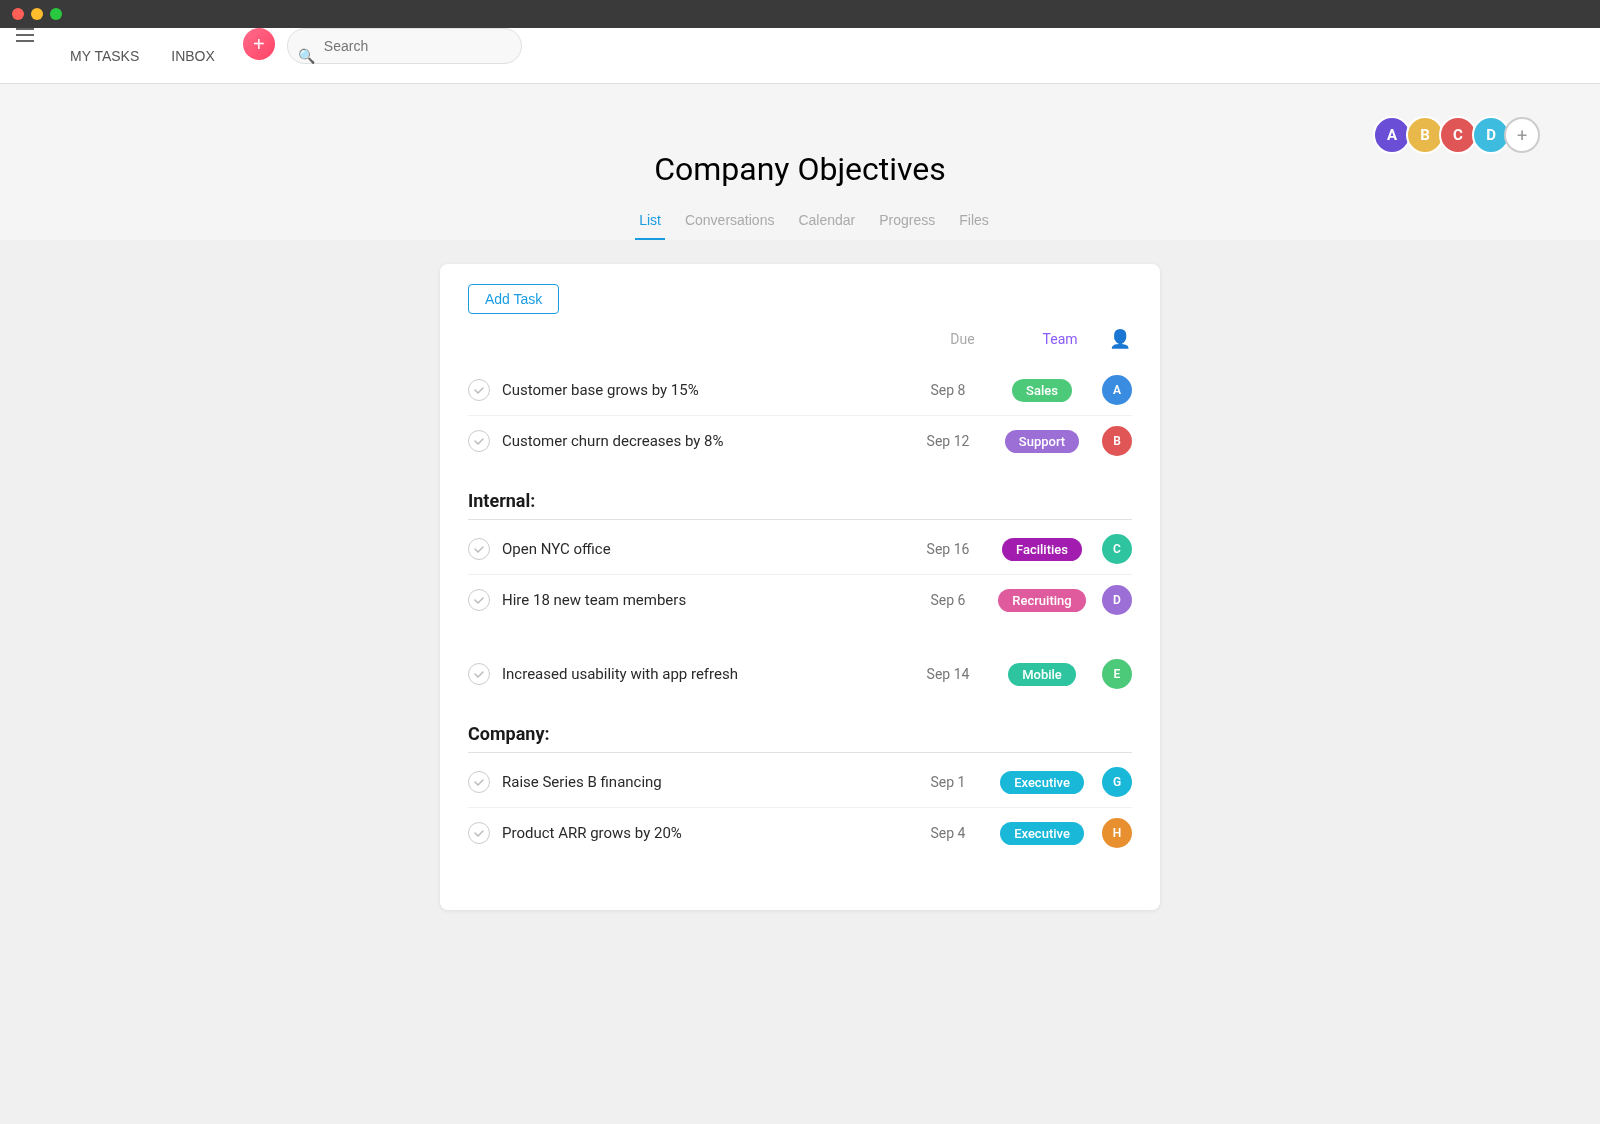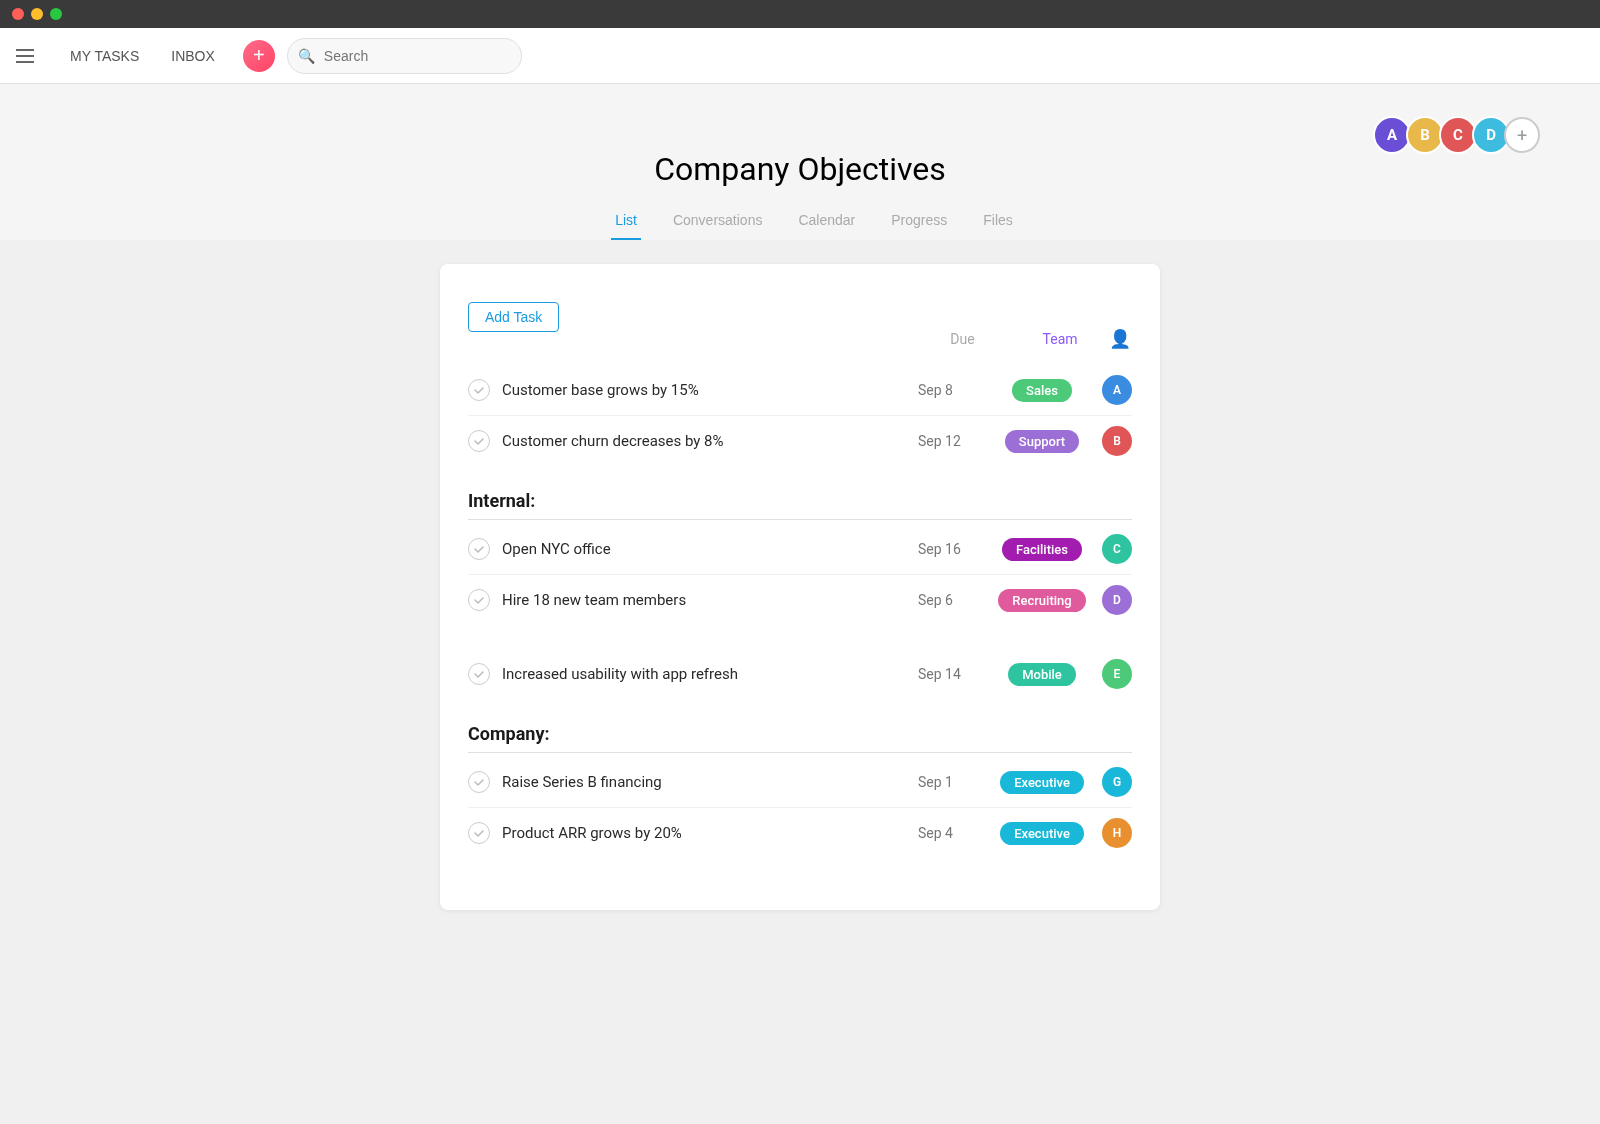--- a/index.html
+++ b/index.html
@@ -25,21 +25,20 @@
     }
     .tl-red { background: #ff5f57; }
     .tl-yellow { background: #ffbd2e; }
     .tl-green { background: #28c940; }
 
     
     .top-nav {
       background: #fff;
       height: 56px;
       display: flex;
-      align-items: center;
       padding: 0 16px;
       border-bottom: 1px solid #e0e0e0;
       gap: 12px;
     }
     .hamburger-icon {
       display: flex; flex-direction: column; gap: 4px; cursor: pointer;
     }
     .hamburger-icon span {
       width: 18px; height: 2px; background: #666; display: block;
     }
@@ -118,21 +117,21 @@
       margin-left: -6px;
       display: flex; align-items: center; justify-content: center;
       color: #999; font-size: 18px; cursor: pointer;
       background: white;
     }
 
     
     .tabs {
       display: flex;
       justify-content: center;
-      gap: 28px;
+      gap: 16px;
       padding: 0 0 0;
       margin-left: 28px;
     }
     .tab {
       padding: 8px 4px 12px;
       font-size: 14px;
       color: #aaa;
       cursor: pointer;
       border: none; background: none;
       position: relative;
@@ -162,21 +161,21 @@
       border-radius: 8px;
       max-width: 720px;
       margin: 0 auto;
       padding: 20px 28px 28px;
       box-shadow: 0 1px 4px rgba(0,0,0,0.08);
     }
 
     
     .task-header {
       display: flex;
-      align-items: center;
+      align-items: flex-start;
       justify-content: space-between;
       margin-bottom: 16px;
     }
     .add-task-btn {
       border: 1.5px solid #1a9ce0;
       color: #1a9ce0;
       background: none;
       border-radius: 4px;
       padding: 6px 16px;
       font-size: 14px;
@@ -227,21 +226,21 @@
     .check-icon svg { width: 12px; height: 12px; }
     .task-name {
       flex: 1;
       font-size: 15px;
       color: #2a2a2a;
     }
     .task-due {
       font-size: 14px;
       color: #777;
       min-width: 60px;
-      text-align: left;
+      text-align: center;
       margin-right: 16px;
     }
     .task-team {
       min-width: 96px;
       text-align: center;
       margin-right: 12px;
     }
     .team-badge {
       display: inline-block;
       padding: 4px 14px;

